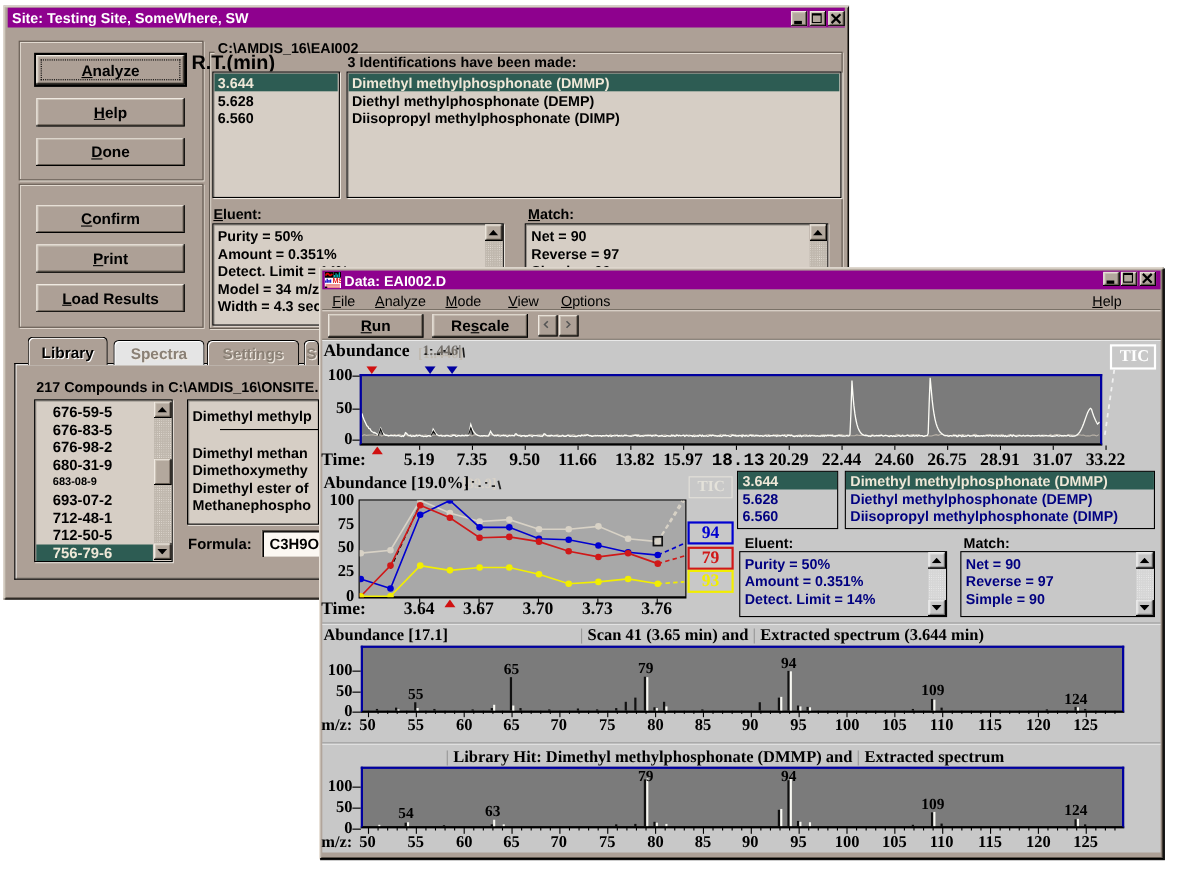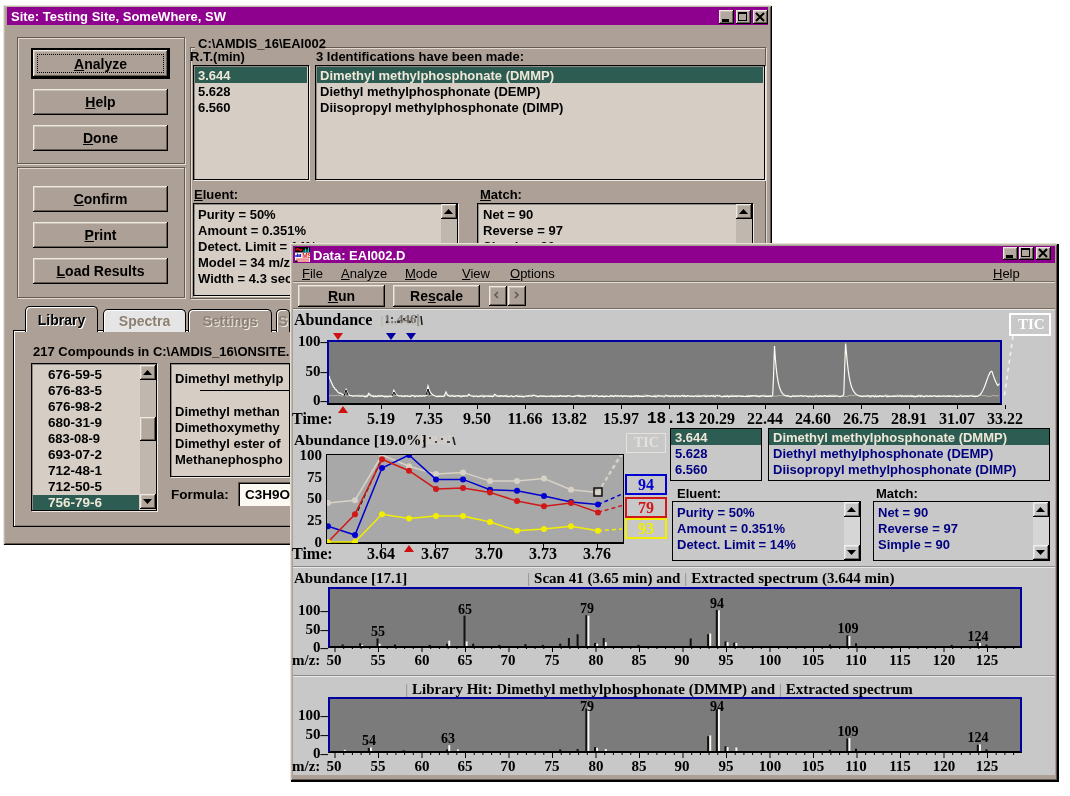--- a/index.html
+++ b/index.html
@@ -56,21 +56,21 @@
   </div>
 <div class="abs btn" style="left:33px;top:222px;width:135px;height:26px;text-align:center;">
     <div class="b" style="margin-top:5px;font-size:14px;"><span style="text-decoration:underline">P</span>rint</div>
   </div>
 <div class="abs btn" style="left:33px;top:258px;width:135px;height:26px;text-align:center;">
     <div class="b" style="margin-top:5px;font-size:14px;"><span style="text-decoration:underline">L</span>oad Results</div>
   </div>
 <div class="abs" style="left:190px;top:47px;width:576px;height:252px;border:1px solid #645b52;box-shadow:1px 1px 0 #e2dad0, inset 1px 1px 0 #e2dad0;background:transparent;"></div>
 <div class="abs" style="left:195px;top:36px;width:130px;height:14px;background:#ada096;"></div>
 <div class="abs b" style="left:198px;top:36px;font-size:13px;line-height:16px;white-space:nowrap;">C:\AMDIS_16\EAI002</div>
-<div class="abs b" style="left:190px;top:49px;font-size:13px;line-height:16px;white-space:nowrap;">R.T.(min)</div>
+<div class="abs b" style="left:174px;top:49px;font-size:18px;line-height:16px;white-space:nowrap;">R.T.(min)</div>
 <div class="abs b" style="left:316px;top:49px;font-size:13px;line-height:16px;white-space:nowrap;">3 Identifications have been made:</div>
 <div class="abs sunk" style="left:193px;top:65px;width:116px;height:115px;"></div>
 <div class="abs sel" style="left:195px;top:67px;width:112px;height:16px;">
     <div class="b" style="margin:1px 0 0 3px;font-size:13px;">3.644</div>
   </div>
 <div class="abs b" style="left:198px;top:84px;font-size:13px;line-height:16px;white-space:nowrap;">5.628</div>
 <div class="abs b" style="left:198px;top:100px;font-size:13px;line-height:16px;white-space:nowrap;">6.560</div>
 <div class="abs sunk" style="left:315px;top:65px;width:450px;height:115px;"></div>
 <div class="abs sel" style="left:317px;top:67px;width:446px;height:16px;">
     <div class="b" style="margin:1px 0 0 3px;font-size:13px;">Dimethyl methylphosphonate (DMMP)</div>
@@ -123,21 +123,21 @@
   </div>
 <div class="abs" style="left:276px;top:309px;width:14px;height:23px;background:#ada096;border-radius:5px 5px 0 0;border:1px solid #000;border-bottom:none;box-shadow:inset 1px 1px 0 #fff;">
     <div class="b" style="margin:3px 0 0 0;text-align:center;font-size:14px;color:#8a8075;text-shadow:1px 1px 0 #efe9e1;">S</div>
   </div>
 <div class="abs b" style="left:33px;top:344px;font-size:13px;line-height:16px;white-space:nowrap;">217 Compounds in C:\AMDIS_16\ONSITE.MSL</div>
 <div class="abs sunk" style="left:31px;top:363px;width:126px;height:148px;"></div>
 <div class="abs b" style="left:48px;top:367px;font-size:13.5px;line-height:16.5px;white-space:nowrap;">676-59-5</div>
 <div class="abs b" style="left:48px;top:383px;font-size:13.5px;line-height:16.5px;white-space:nowrap;">676-83-5</div>
 <div class="abs b" style="left:48px;top:399px;font-size:13.5px;line-height:16.5px;white-space:nowrap;">676-98-2</div>
 <div class="abs b" style="left:48px;top:415px;font-size:13.5px;line-height:16.5px;white-space:nowrap;">680-31-9</div>
-<div class="abs b" style="left:48px;top:431px;font-size:13px;line-height:16.5px;white-space:nowrap;">683-08-9</div>
+<div class="abs b" style="left:48px;top:431px;font-size:10px;line-height:16.5px;white-space:nowrap;">683-08-9</div>
 <div class="abs b" style="left:48px;top:447px;font-size:13.5px;line-height:16.5px;white-space:nowrap;">693-07-2</div>
 <div class="abs b" style="left:48px;top:463px;font-size:13.5px;line-height:16.5px;white-space:nowrap;">712-48-1</div>
 <div class="abs b" style="left:48px;top:479px;font-size:13.5px;line-height:16.5px;white-space:nowrap;">712-50-5</div>
 <div class="abs sel" style="left:33px;top:495px;width:106px;height:15px;">
     <div class="b" style="margin:0 0 0 15px;font-size:13.5px;">756-79-6</div>
   </div>
 <div class="abs scroll-track" style="left:140px;top:365px;width:16px;height:144px;"></div>
 <div class="abs tbtn" style="left:140px;top:365px;width:16px;height:15px;">
     <svg class="abs" style="left:3px;top:5px" width="9" height="5">
       <path d="M4.5 0 L9 5 L0 5 Z" fill="#000"></path>
@@ -240,21 +240,21 @@
 <div class="abs serif" style="left:292px;top:410px;font-size:16px;line-height:18px;white-space:nowrap;">Time:</div>
 <div class="abs" style="left:381px;top:405px;width:1px;height:4px;background:#000;"></div>
 <div class="abs serif" style="left:359px;top:410px;font-size:16px;line-height:18px;white-space:nowrap;width:44px;text-align:center;">5.19</div>
 <div class="abs" style="left:429px;top:405px;width:1px;height:4px;background:#000;"></div>
 <div class="abs serif" style="left:407px;top:410px;font-size:16px;line-height:18px;white-space:nowrap;width:44px;text-align:center;">7.35</div>
 <div class="abs" style="left:477px;top:405px;width:1px;height:4px;background:#000;"></div>
 <div class="abs serif" style="left:455px;top:410px;font-size:16px;line-height:18px;white-space:nowrap;width:44px;text-align:center;">9.50</div>
 <div class="abs" style="left:525px;top:405px;width:1px;height:4px;background:#000;"></div>
 <div class="abs serif" style="left:503px;top:410px;font-size:16px;line-height:18px;white-space:nowrap;width:44px;text-align:center;">11.66</div>
 <div class="abs" style="left:573px;top:405px;width:1px;height:4px;background:#000;"></div>
-<div class="abs serif" style="left:551px;top:410px;font-size:16px;line-height:18px;white-space:nowrap;width:44px;text-align:left;">13.82</div>
+<div class="abs serif" style="left:551px;top:410px;font-size:16px;line-height:18px;white-space:nowrap;width:44px;text-align:right;">13.82</div>
 <div class="abs" style="left:621px;top:405px;width:1px;height:4px;background:#000;"></div>
 <div class="abs serif" style="left:599px;top:410px;font-size:16px;line-height:18px;white-space:nowrap;width:44px;text-align:center;">15.97</div>
 <div class="abs" style="left:669px;top:405px;width:1px;height:4px;background:#000;"></div>
 <div class="abs serif" style="left:647px;top:410px;font-size:16px;line-height:18px;white-space:nowrap;width:44px;text-align:center;font-family:Liberation Mono, monospace;">18.13</div>
 <div class="abs" style="left:717px;top:405px;width:1px;height:4px;background:#000;"></div>
 <div class="abs serif" style="left:695px;top:410px;font-size:16px;line-height:18px;white-space:nowrap;width:44px;text-align:center;">20.29</div>
 <div class="abs" style="left:765px;top:405px;width:1px;height:4px;background:#000;"></div>
 <div class="abs serif" style="left:743px;top:410px;font-size:16px;line-height:18px;white-space:nowrap;width:44px;text-align:center;">22.44</div>
 <div class="abs" style="left:813px;top:405px;width:1px;height:4px;background:#000;"></div>
 <div class="abs serif" style="left:791px;top:410px;font-size:16px;line-height:18px;white-space:nowrap;width:44px;text-align:center;">24.60</div>

